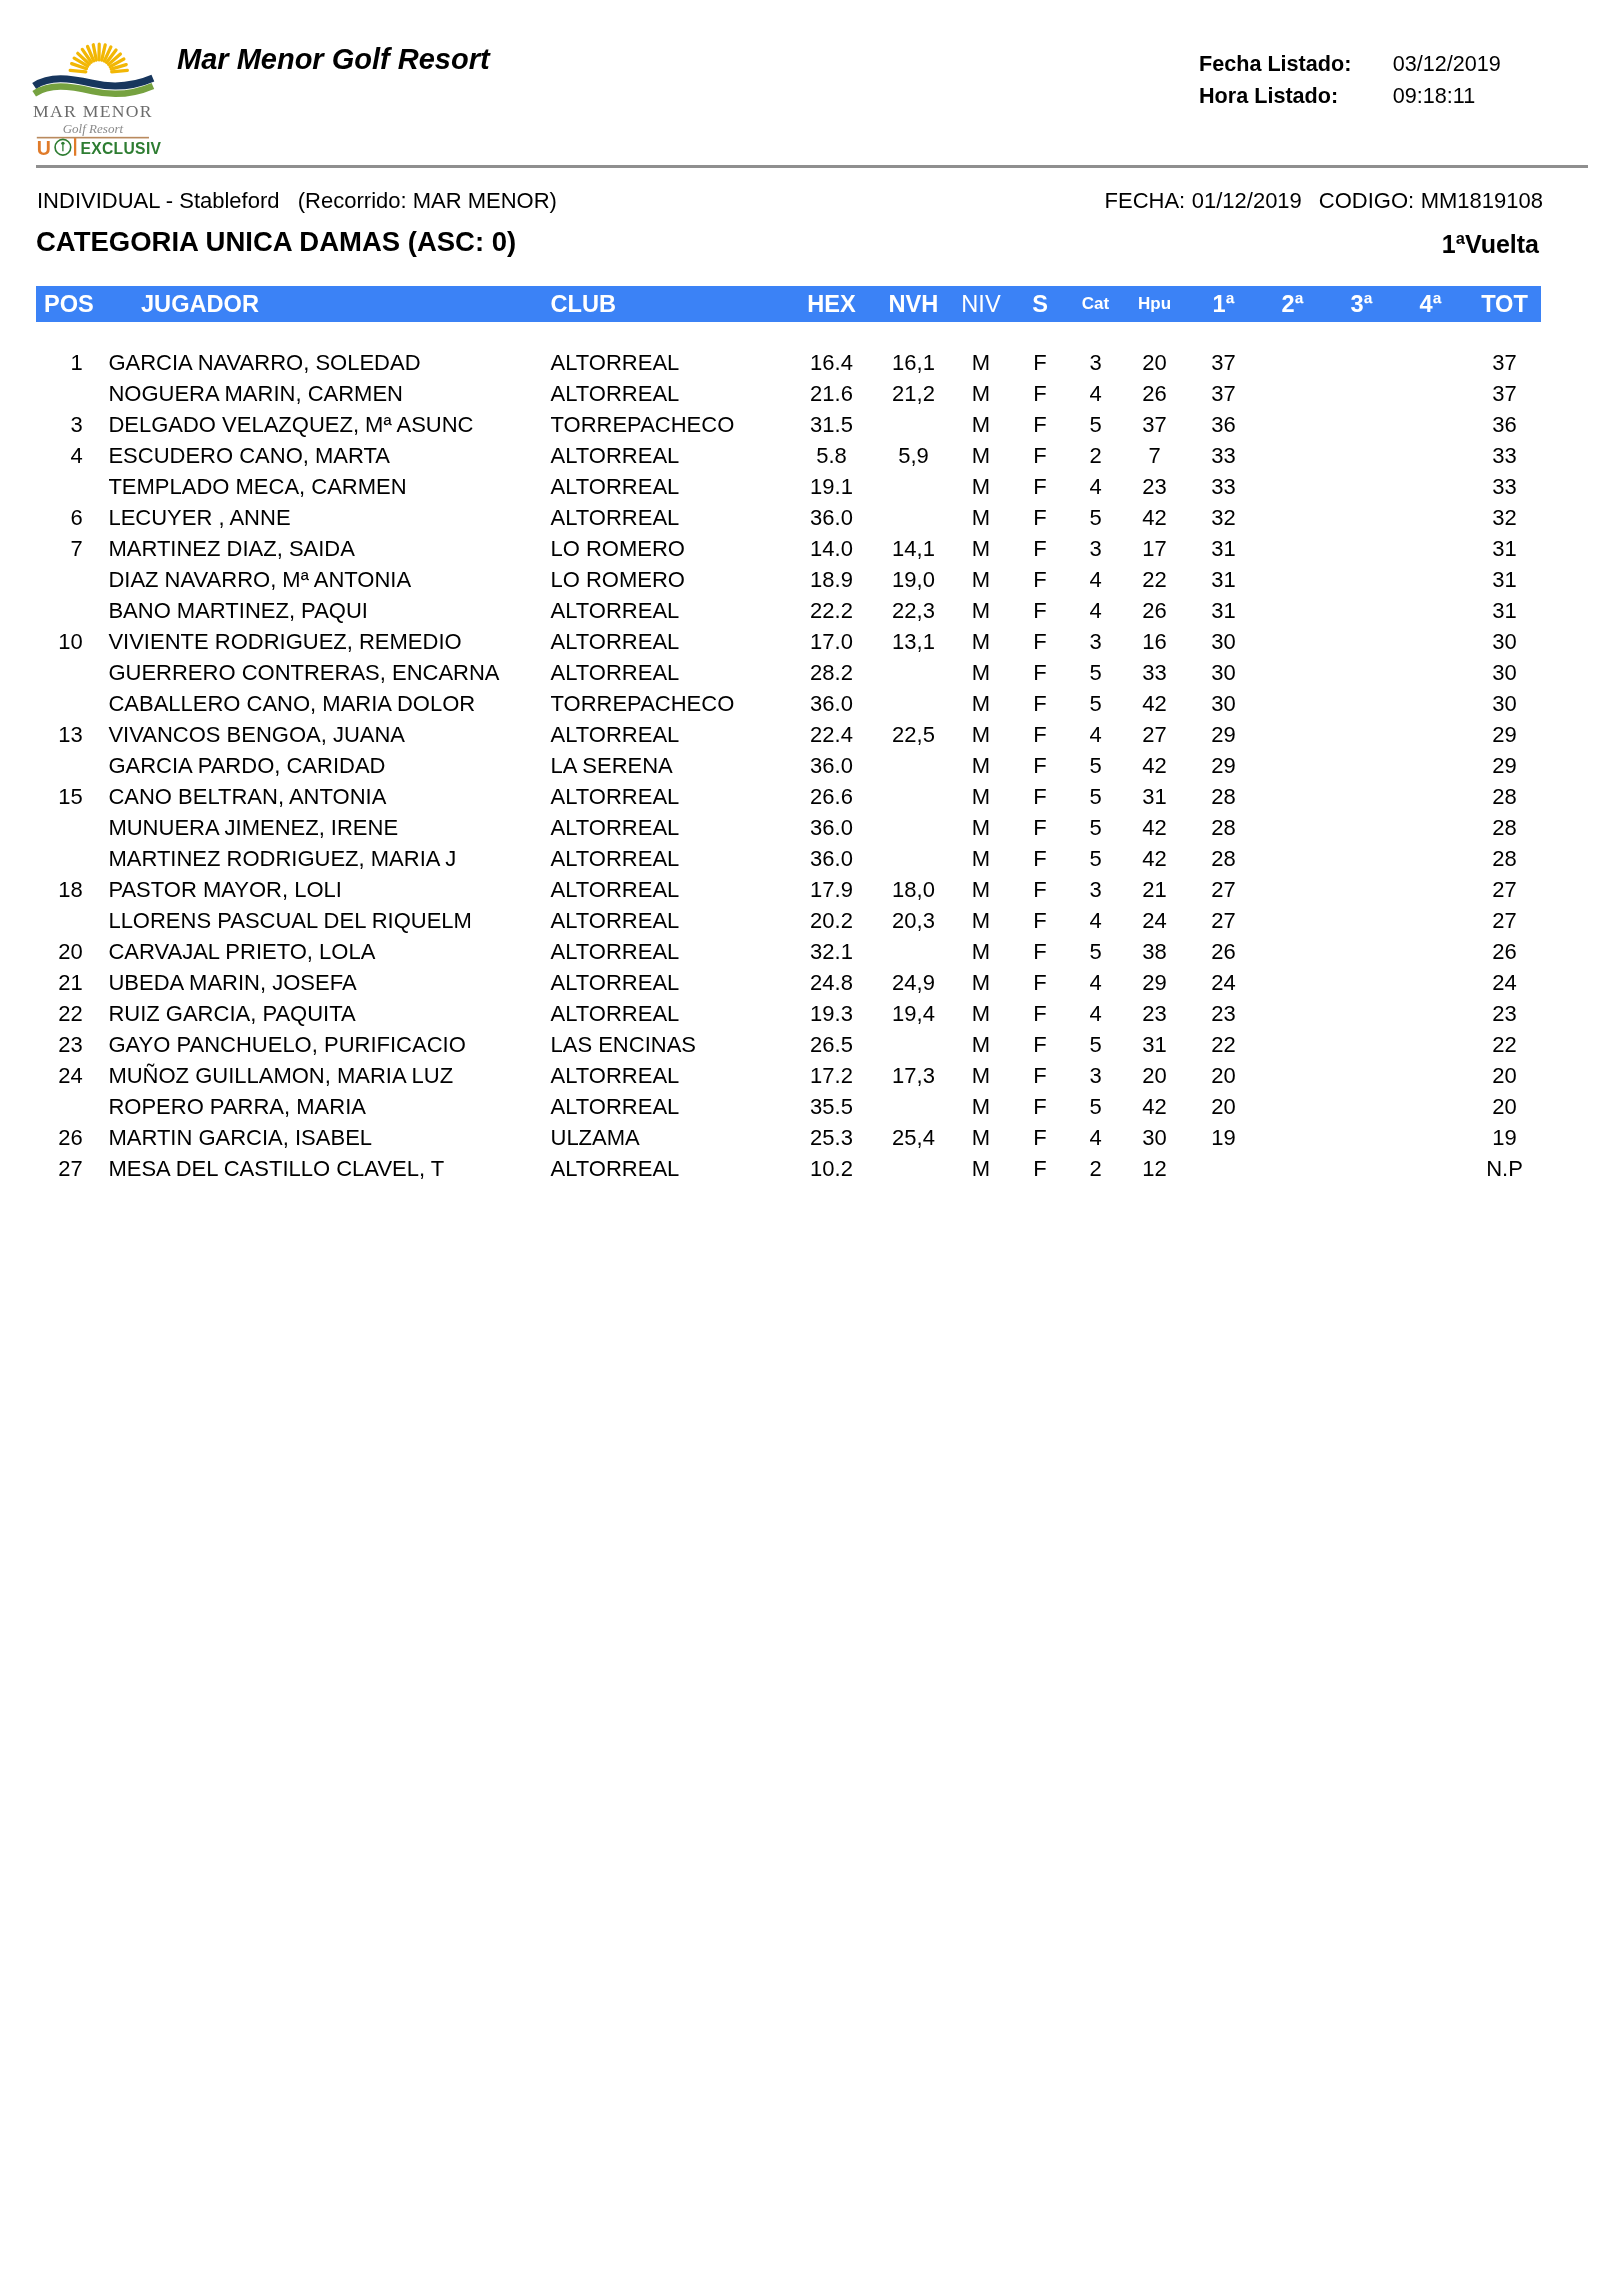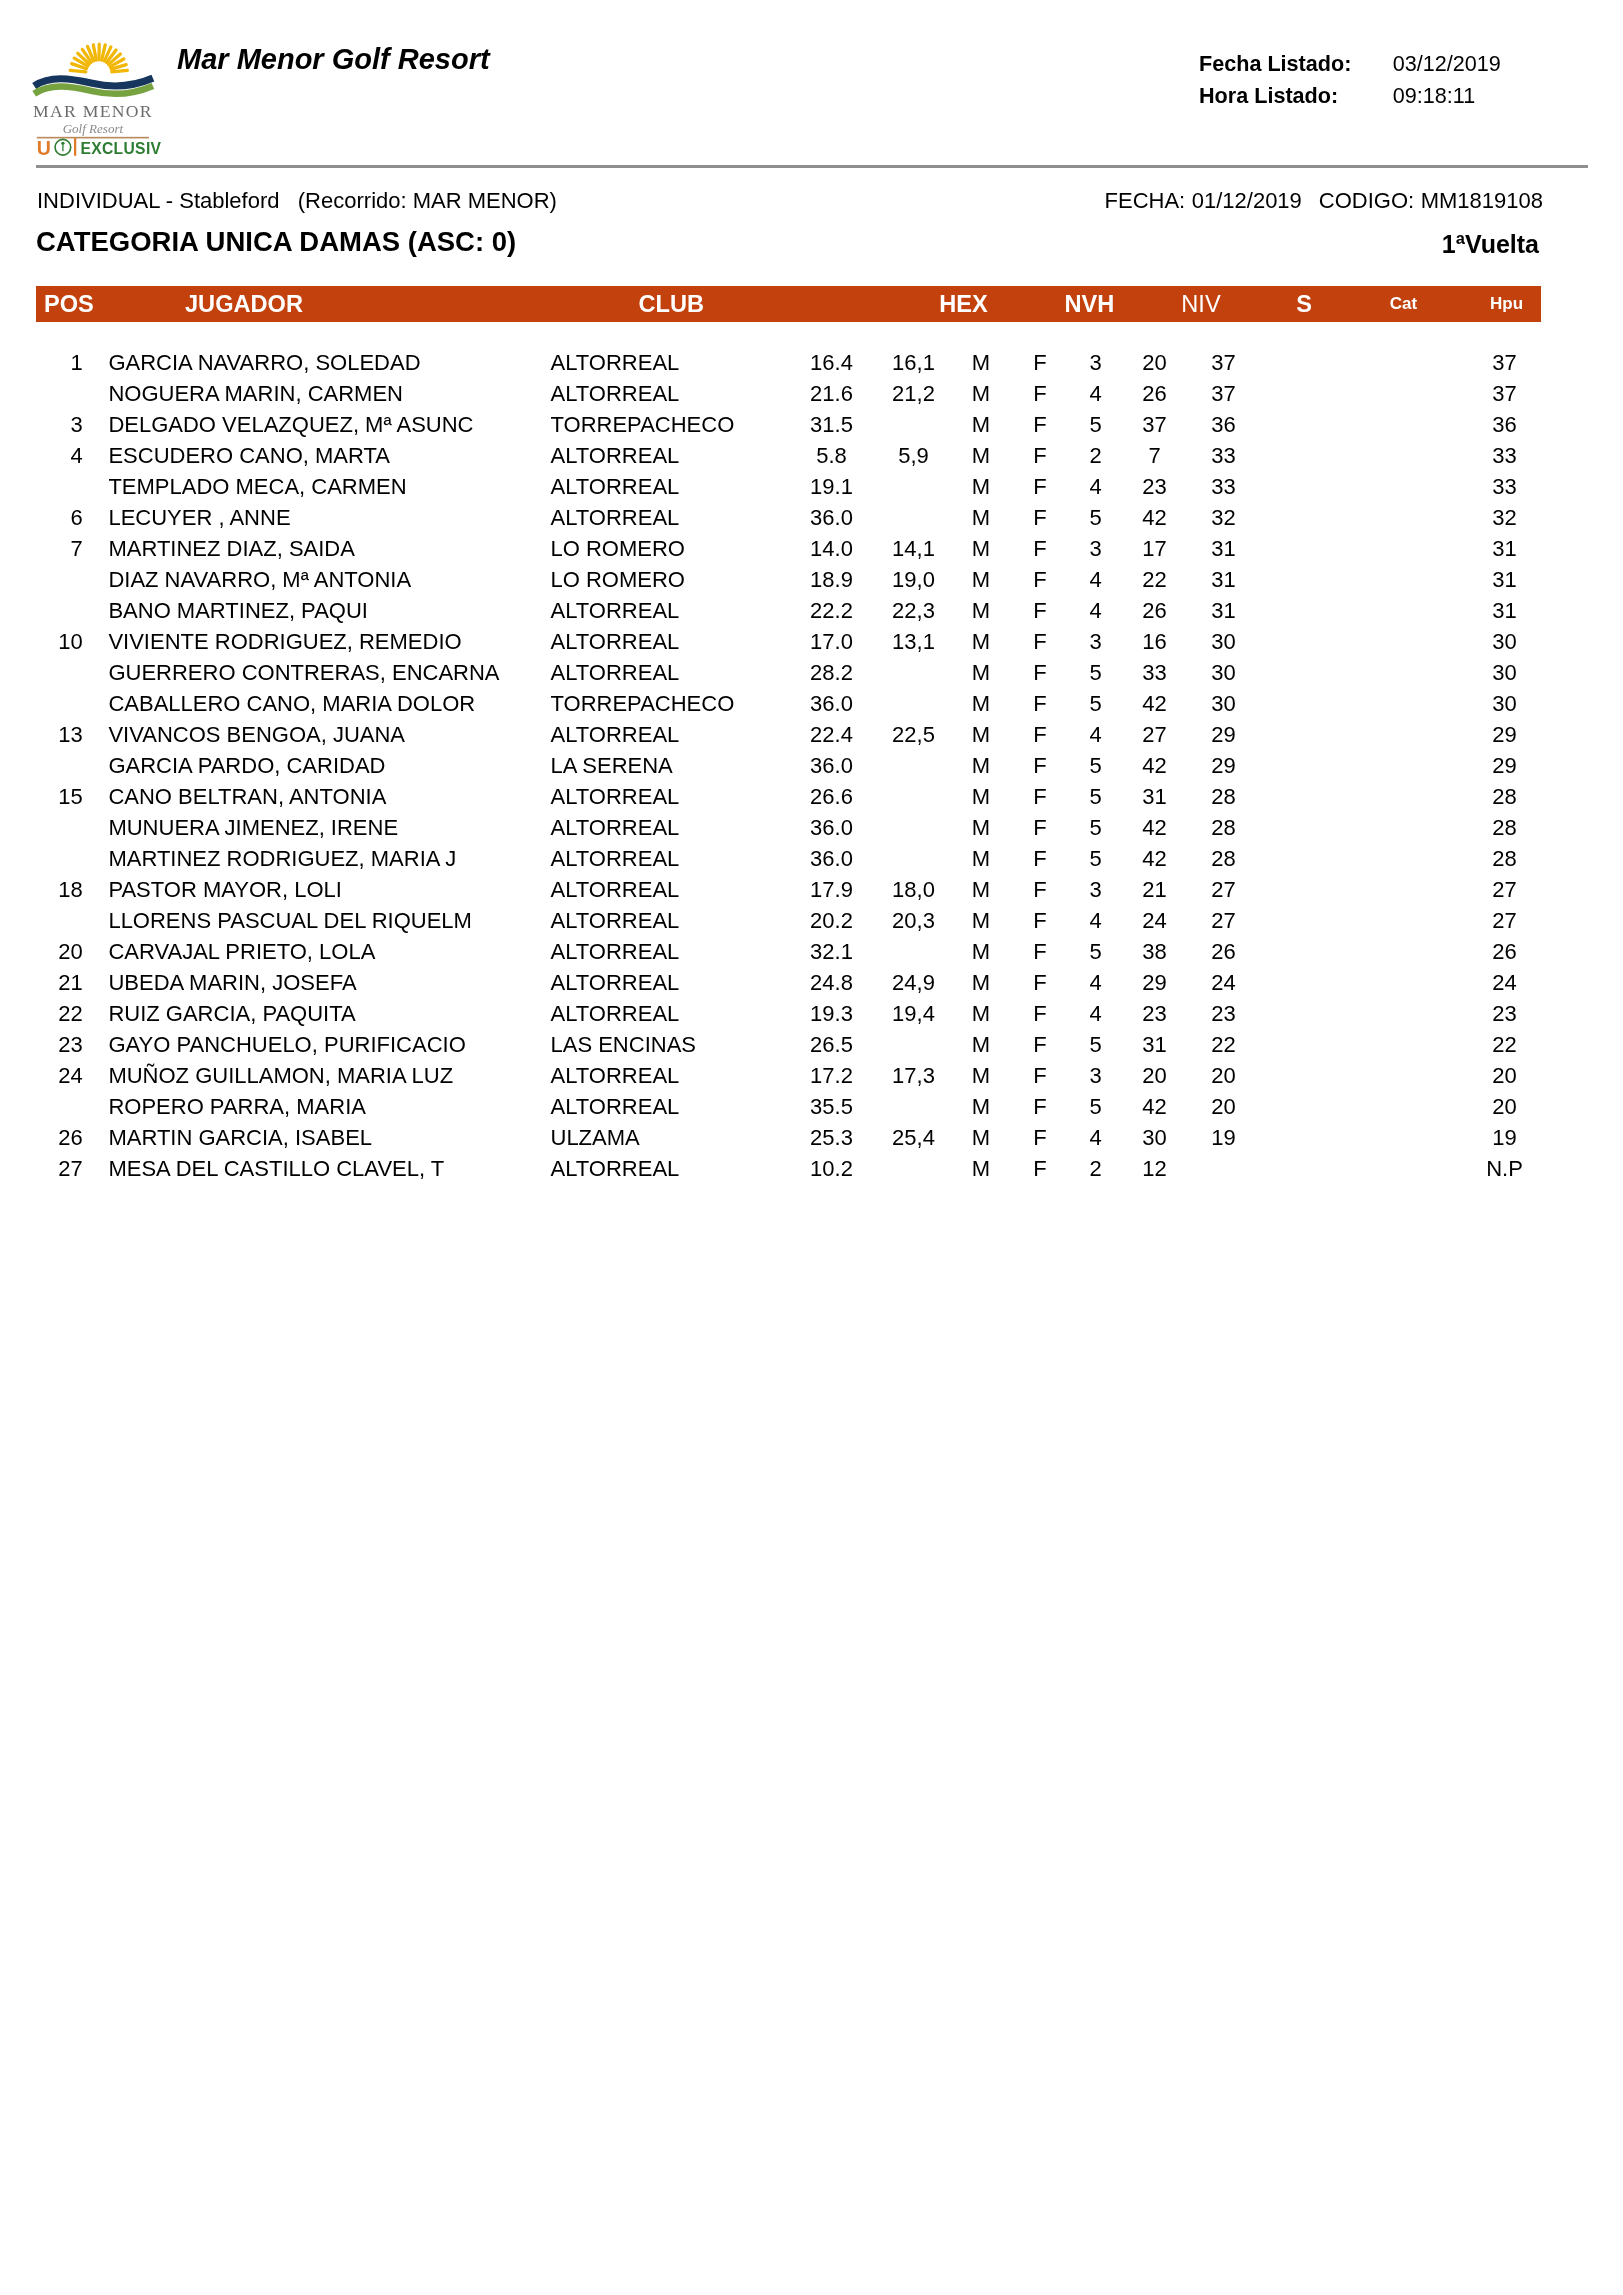--- a/index.html
+++ b/index.html
@@ -100,21 +100,21 @@
     <span>INDIVIDUAL - Stableford</span><span class="course">(Recorrido: MAR MENOR)</span>
   </div>
   <div class="meta-right">
     <span>FECHA:</span><span class="val">01/12/2019</span><span class="pair2">CODIGO:</span><span class="val">MM1819108</span>
   </div>
 
   <div class="category">CATEGORIA UNICA DAMAS (ASC: 0)</div>
   <div class="round">1ªVuelta</div>
 
   <div class="rtable">
-    <div class="grid-row thead" style="background: #c2410c; gap: 44px;">
+    <div class="grid-row thead" style="background: #3b82f6;">
       <span class="th-pos">POS</span>
       <span class="th-name">JUGADOR</span>
       <span class="th-club">CLUB</span>
       <span class="th-num">HEX</span>
       <span class="th-num">NVH</span>
       <span class="th-num th-niv">NIV</span>
       <span class="th-num">S</span>
       <span class="th-num th-sm">Cat</span>
       <span class="th-num th-sm">Hpu</span>
       <span class="th-num">1ª</span>

